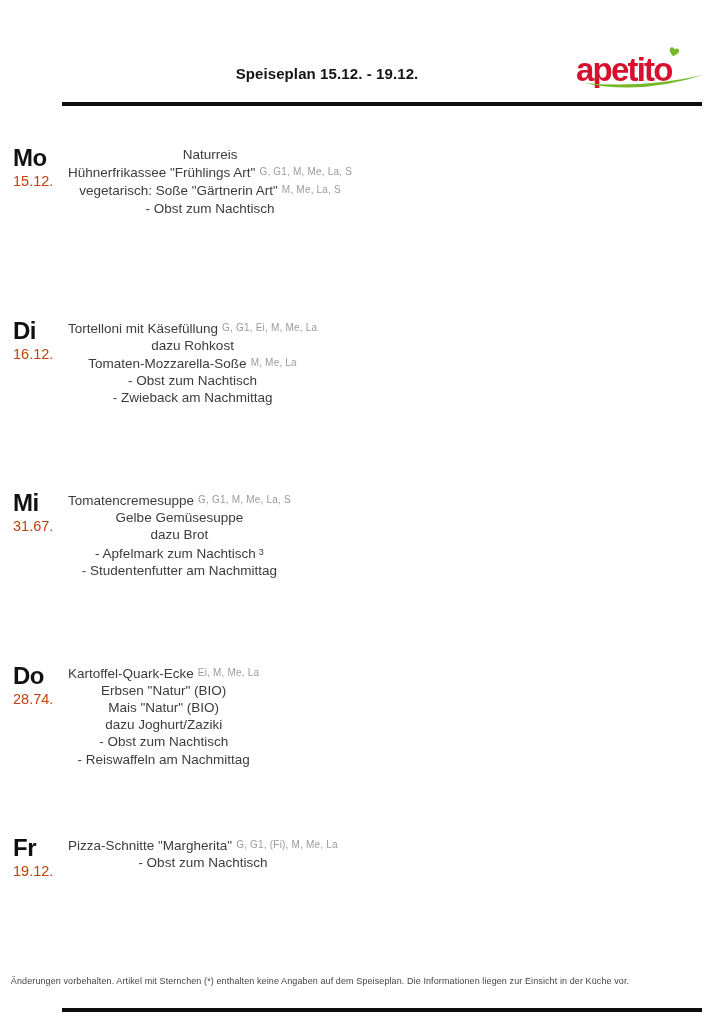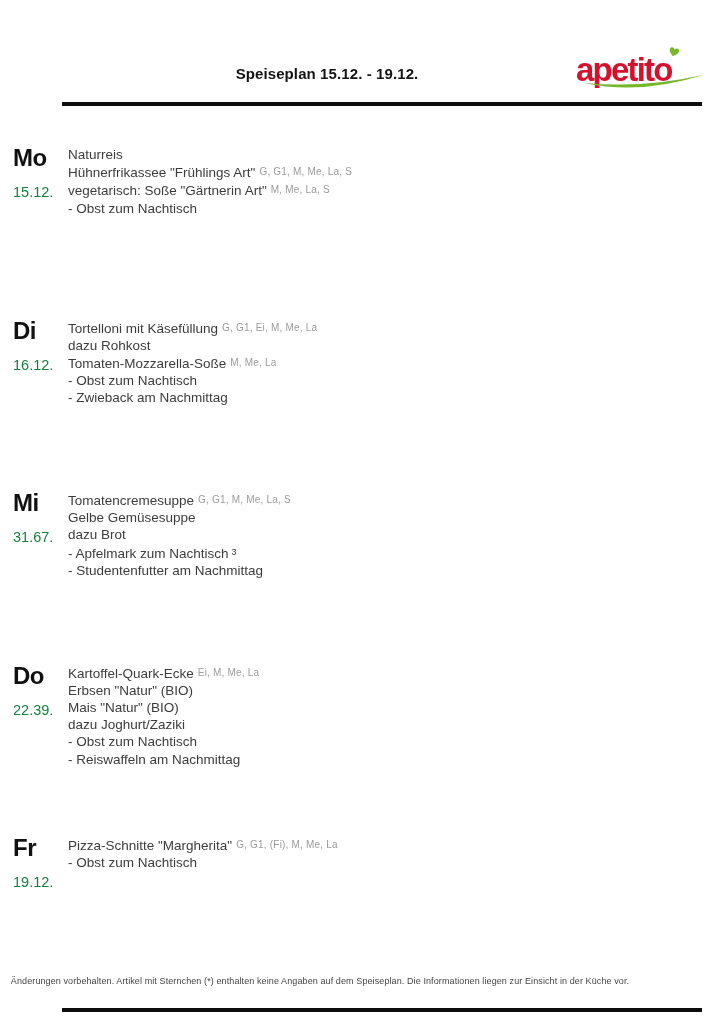--- a/index.html
+++ b/index.html
@@ -52,27 +52,28 @@
   }
   .day-abbr {
     font-size: 24px;
     font-weight: bold;
     color: #111111;
     line-height: 25px;
     letter-spacing: -0.5px;
   }
   .day-date {
     font-size: 14.5px;
-    color: #15803d;
-    margin-top: 14px;
+    color: #c2410c;
+    margin-top: 3px;
   }
   .menu-col {
     position: absolute;
     left: 68px;
     top: 1px;
+    text-align: center;
   }
   .menu-line {
     font-size: 13.5px;
     color: #3c3c3c;
     line-height: 17.2px;
     white-space: nowrap;
   }
   .allergens {
     font-size: 10px;
     color: #9b9b9b;
@@ -149,21 +150,21 @@
           <div class="menu-line"><span class="dish">Tomatencremesuppe</span><span class="allergens">G, G1, M, Me, La, S</span></div>
           <div class="menu-line"><span class="dish">Gelbe Gemüsesuppe</span></div>
           <div class="menu-line"><span class="dish">dazu Brot</span></div>
           <div class="menu-line"><span class="dish">- Apfelmark zum Nachtisch</span><span class="footnote">3</span></div>
           <div class="menu-line"><span class="dish">- Studentenfutter am Nachmittag</span></div>
         </div>
       </div>
       <div class="day-block" style="top: 662.5px;">
         <div class="day-col">
           <div class="day-abbr">Do</div>
-          <div class="day-date">22.39.</div>
+          <div class="day-date">28.74.</div>
         </div>
         <div class="menu-col">
           <div class="menu-line"><span class="dish">Kartoffel-Quark-Ecke</span><span class="allergens">Ei, M, Me, La</span></div>
           <div class="menu-line"><span class="dish">Erbsen "Natur" (BIO)</span></div>
           <div class="menu-line"><span class="dish">Mais "Natur" (BIO)</span></div>
           <div class="menu-line"><span class="dish">dazu Joghurt/Zaziki</span></div>
           <div class="menu-line"><span class="dish">- Obst zum Nachtisch</span></div>
           <div class="menu-line"><span class="dish">- Reiswaffeln am Nachmittag</span></div>
         </div>
       </div>

